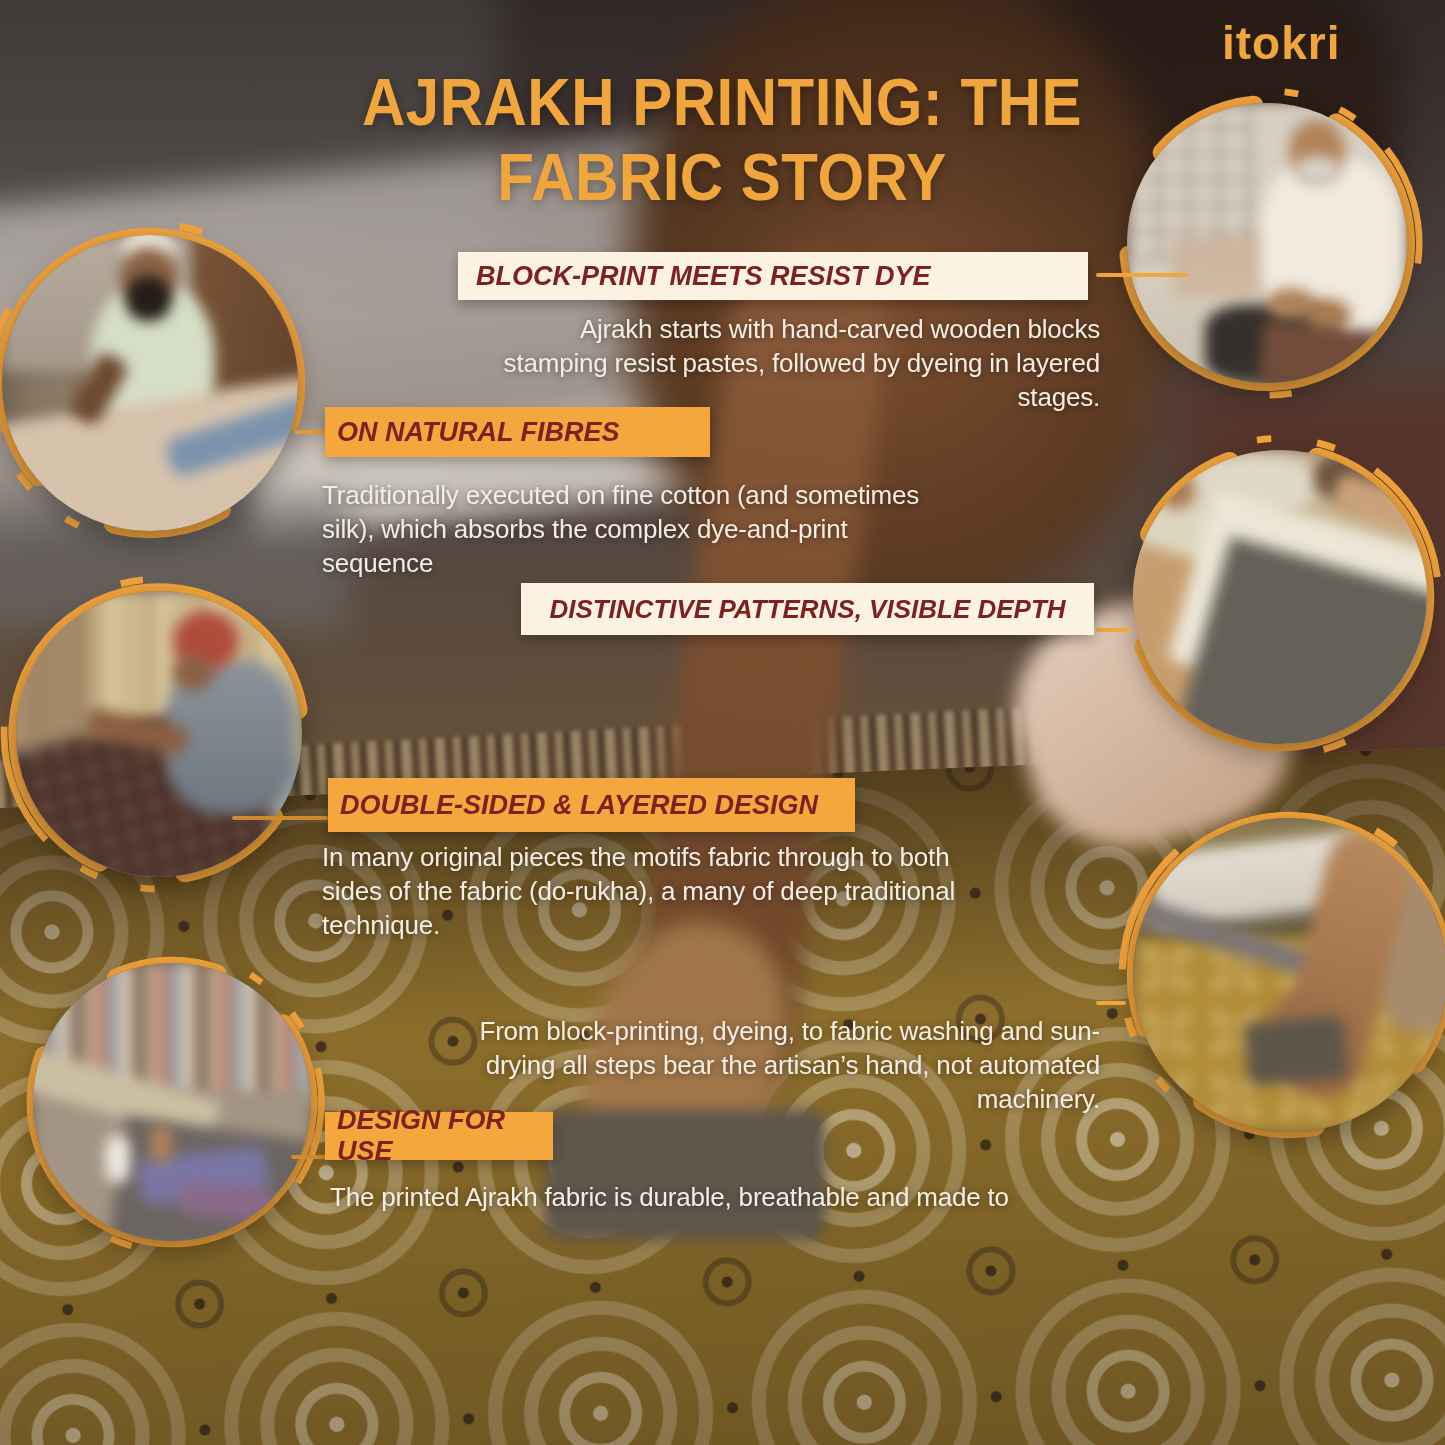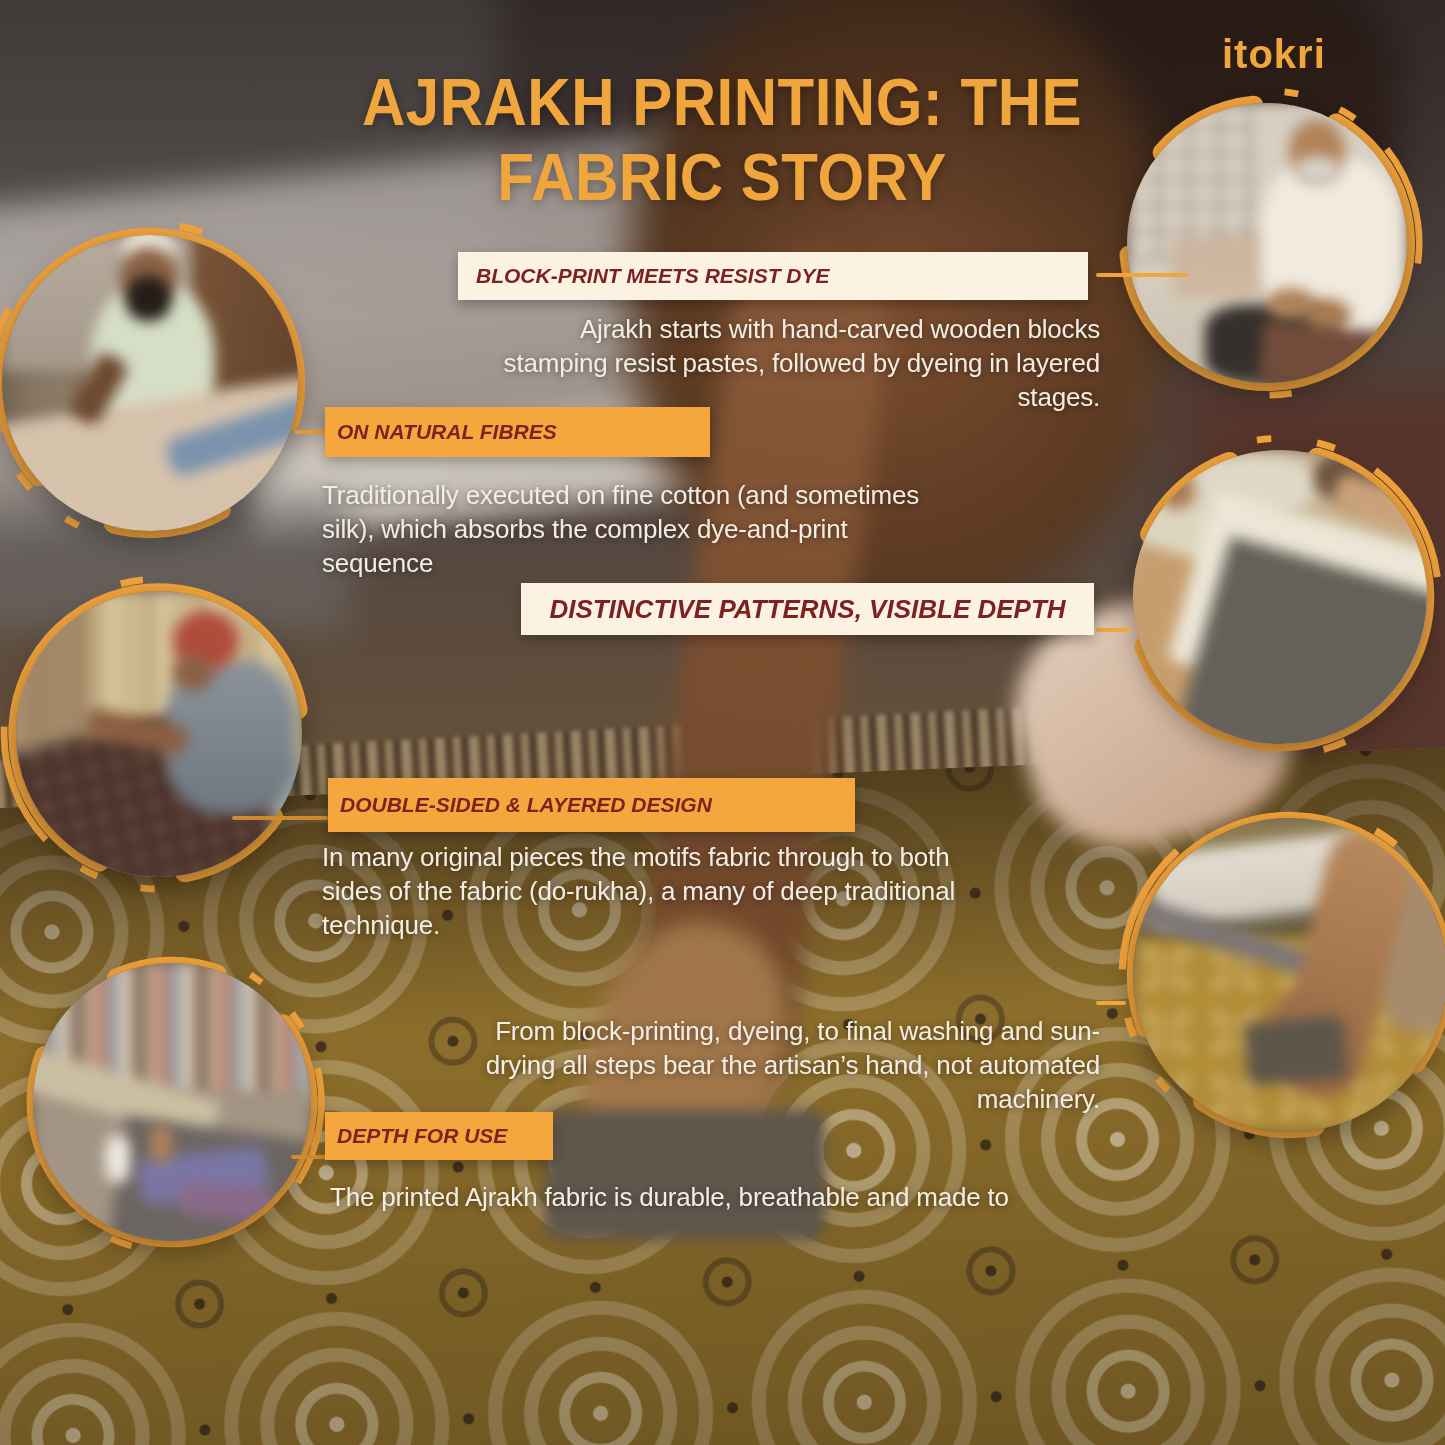--- a/index.html
+++ b/index.html
@@ -20,23 +20,23 @@
       radial-gradient(circle, rgba(0,0,0,0) 0 18px, rgba(70,52,30,.5) 19px 24px, rgba(70,52,30,0) 25px);
     background-size:264px 252px,264px 252px,264px 252px,264px 252px,132px 126px,264px 252px;
     background-position:0 0,0 0,0 0,0 0,66px 63px,132px 126px;}
   .fabric::after{content:"";position:absolute;inset:0;
     background:linear-gradient(180deg,rgba(35,25,18,.62),rgba(35,25,18,.16) 32%,rgba(24,17,10,.4) 100%);}
   
   .title{left:282px;top:66px;width:880px;text-align:center;color:#F0A63C;
     font-size:60px;font-weight:bold;line-height:1.14;letter-spacing:.5px;
     transform:scaleY(1.1);transform-origin:top center;
     text-shadow:0 2px 10px rgba(0,0,0,.35);}
-  .logo{left:1222px;top:32px;font-size:40px;font-weight:bold;color:#F0A63C;letter-spacing:1px;}
+  .logo{left:1222px;top:16px;font-size:46px;font-weight:bold;color:#F0A63C;letter-spacing:1px;}
   .band{display:flex;align-items:center;box-sizing:border-box;padding:0 18px;
-    font-size:21px;font-weight:bold;font-style:italic;color:#7C2322;
+    font-size:27px;font-weight:bold;font-style:italic;color:#7C2322;
     box-shadow:0 5px 12px rgba(0,0,0,.28);}
   .band.cream{background:#FBF2E2;}
   .band.orange{background:#F5A73E;padding-left:12px;}
   .band.center{justify-content:center;}
   .band.rightpad{justify-content:flex-end;}
   .copy{color:#F3EDE3;font-size:26px;letter-spacing:-.2px;
     text-shadow:0 1px 7px rgba(0,0,0,.45);}
   .copy .ln{line-height:34px;white-space:nowrap;}
   .copy.right{text-align:right;}
   .copy.left{text-align:left;}
@@ -212,25 +212,25 @@
   <div class="abs band orange" style="left:328px;top:778px;width:527px;height:54px">
     <span>DOUBLE-SIDED &amp; LAYERED DESIGN</span>
   </div>
   <div class="abs copy left" style="left:322px;top:840px;width:760px">
     <div class="ln">In many original pieces the motifs fabric through to both</div>
     <div class="ln">sides of the fabric (do-rukha), a many of deep traditional</div>
     <div class="ln">technique.</div>
   </div>
 
   <div class="abs copy right" style="left:385px;top:1014px;width:715px">
-    <div class="ln">From block-printing, dyeing, to final washing and sun-</div>
+    <div class="ln">From block-printing, dyeing, to fabric washing and sun-</div>
     <div class="ln">drying all steps bear the artisan’s hand, not automated</div>
     <div class="ln">machinery.</div>
   </div>
 
   <div class="abs band orange" style="left:325px;top:1112px;width:228px;height:48px">
-    <span>DEPTH FOR USE</span>
+    <span>DESIGN FOR USE</span>
   </div>
   <div class="abs copy left" style="left:330px;top:1180px;width:780px">
     <div class="ln">The printed Ajrakh fabric is durable, breathable and made to</div>
   </div>
 
 </div>
 
 </body></html>

